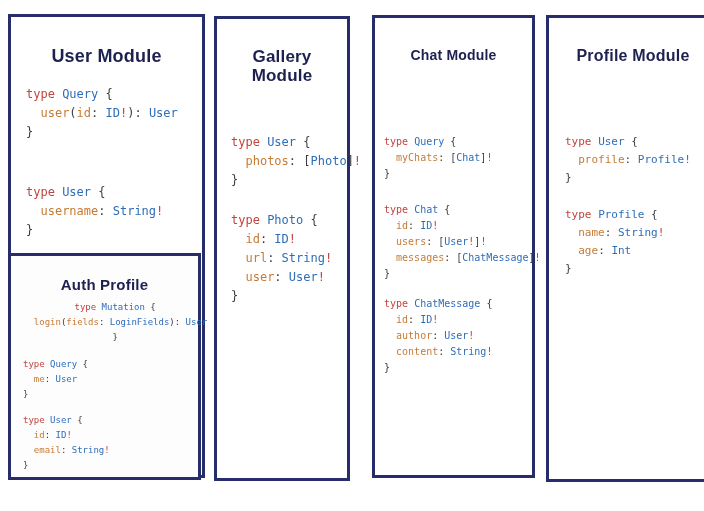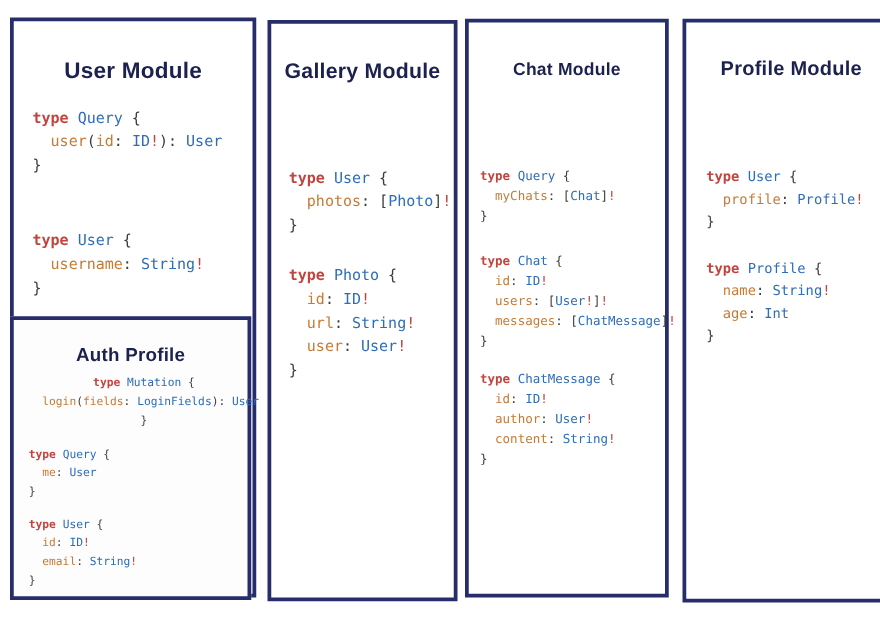--- a/index.html
+++ b/index.html
@@ -36,35 +36,35 @@
     line-height:1.1;
   }
   .code-area{position:absolute;inset:0;}
   .code-block{
     position:absolute;
     margin:0;
     font-family:"DejaVu Sans Mono","Liberation Mono",monospace;
     white-space:pre;
     color:var(--punct);
   }
-  .tok-k{color:var(--kw);font-weight:bold;}
+  .tok-k{color:var(--kw);}
   .tok-t{color:var(--type);margin-top:12px;}
   .tok-f{color:var(--field);}
   .tok-p{color:var(--punct);}
   .tok-b{color:var(--bang);}
 
   
   .p0{left:8px;top:14px;width:197px;height:464px;}
   .p0 .panel-title{padding-top:20px;font-size:18px;}
   .p0 .code-block{left:15px;font-size:12px;line-height:19px;}
   .p0 .code-block:nth-child(1){top:68px;}
   .p0 .code-block:nth-child(2){top:166px;}
 
   
-  .p1{left:214px;top:16px;width:152px;height:465px;}
+  .p1{left:214px;top:16px;width:136px;height:465px;}
   .p1 .panel-title{padding-top:19px;font-size:17px;}
   .p1 .code-block{left:14px;font-size:12px;line-height:19px;}
   .p1 .code-block:nth-child(1){top:114px;}
   .p1 .code-block:nth-child(2){top:192px;}
 
   
   .p2{left:372px;top:15px;width:163px;height:463px;}
   .p2 .panel-title{padding-top:20px;font-size:14px;}
   .p2 .code-block{left:9px;font-size:10px;line-height:16px;}
   .p2 .code-block:nth-child(1){top:116px;}

